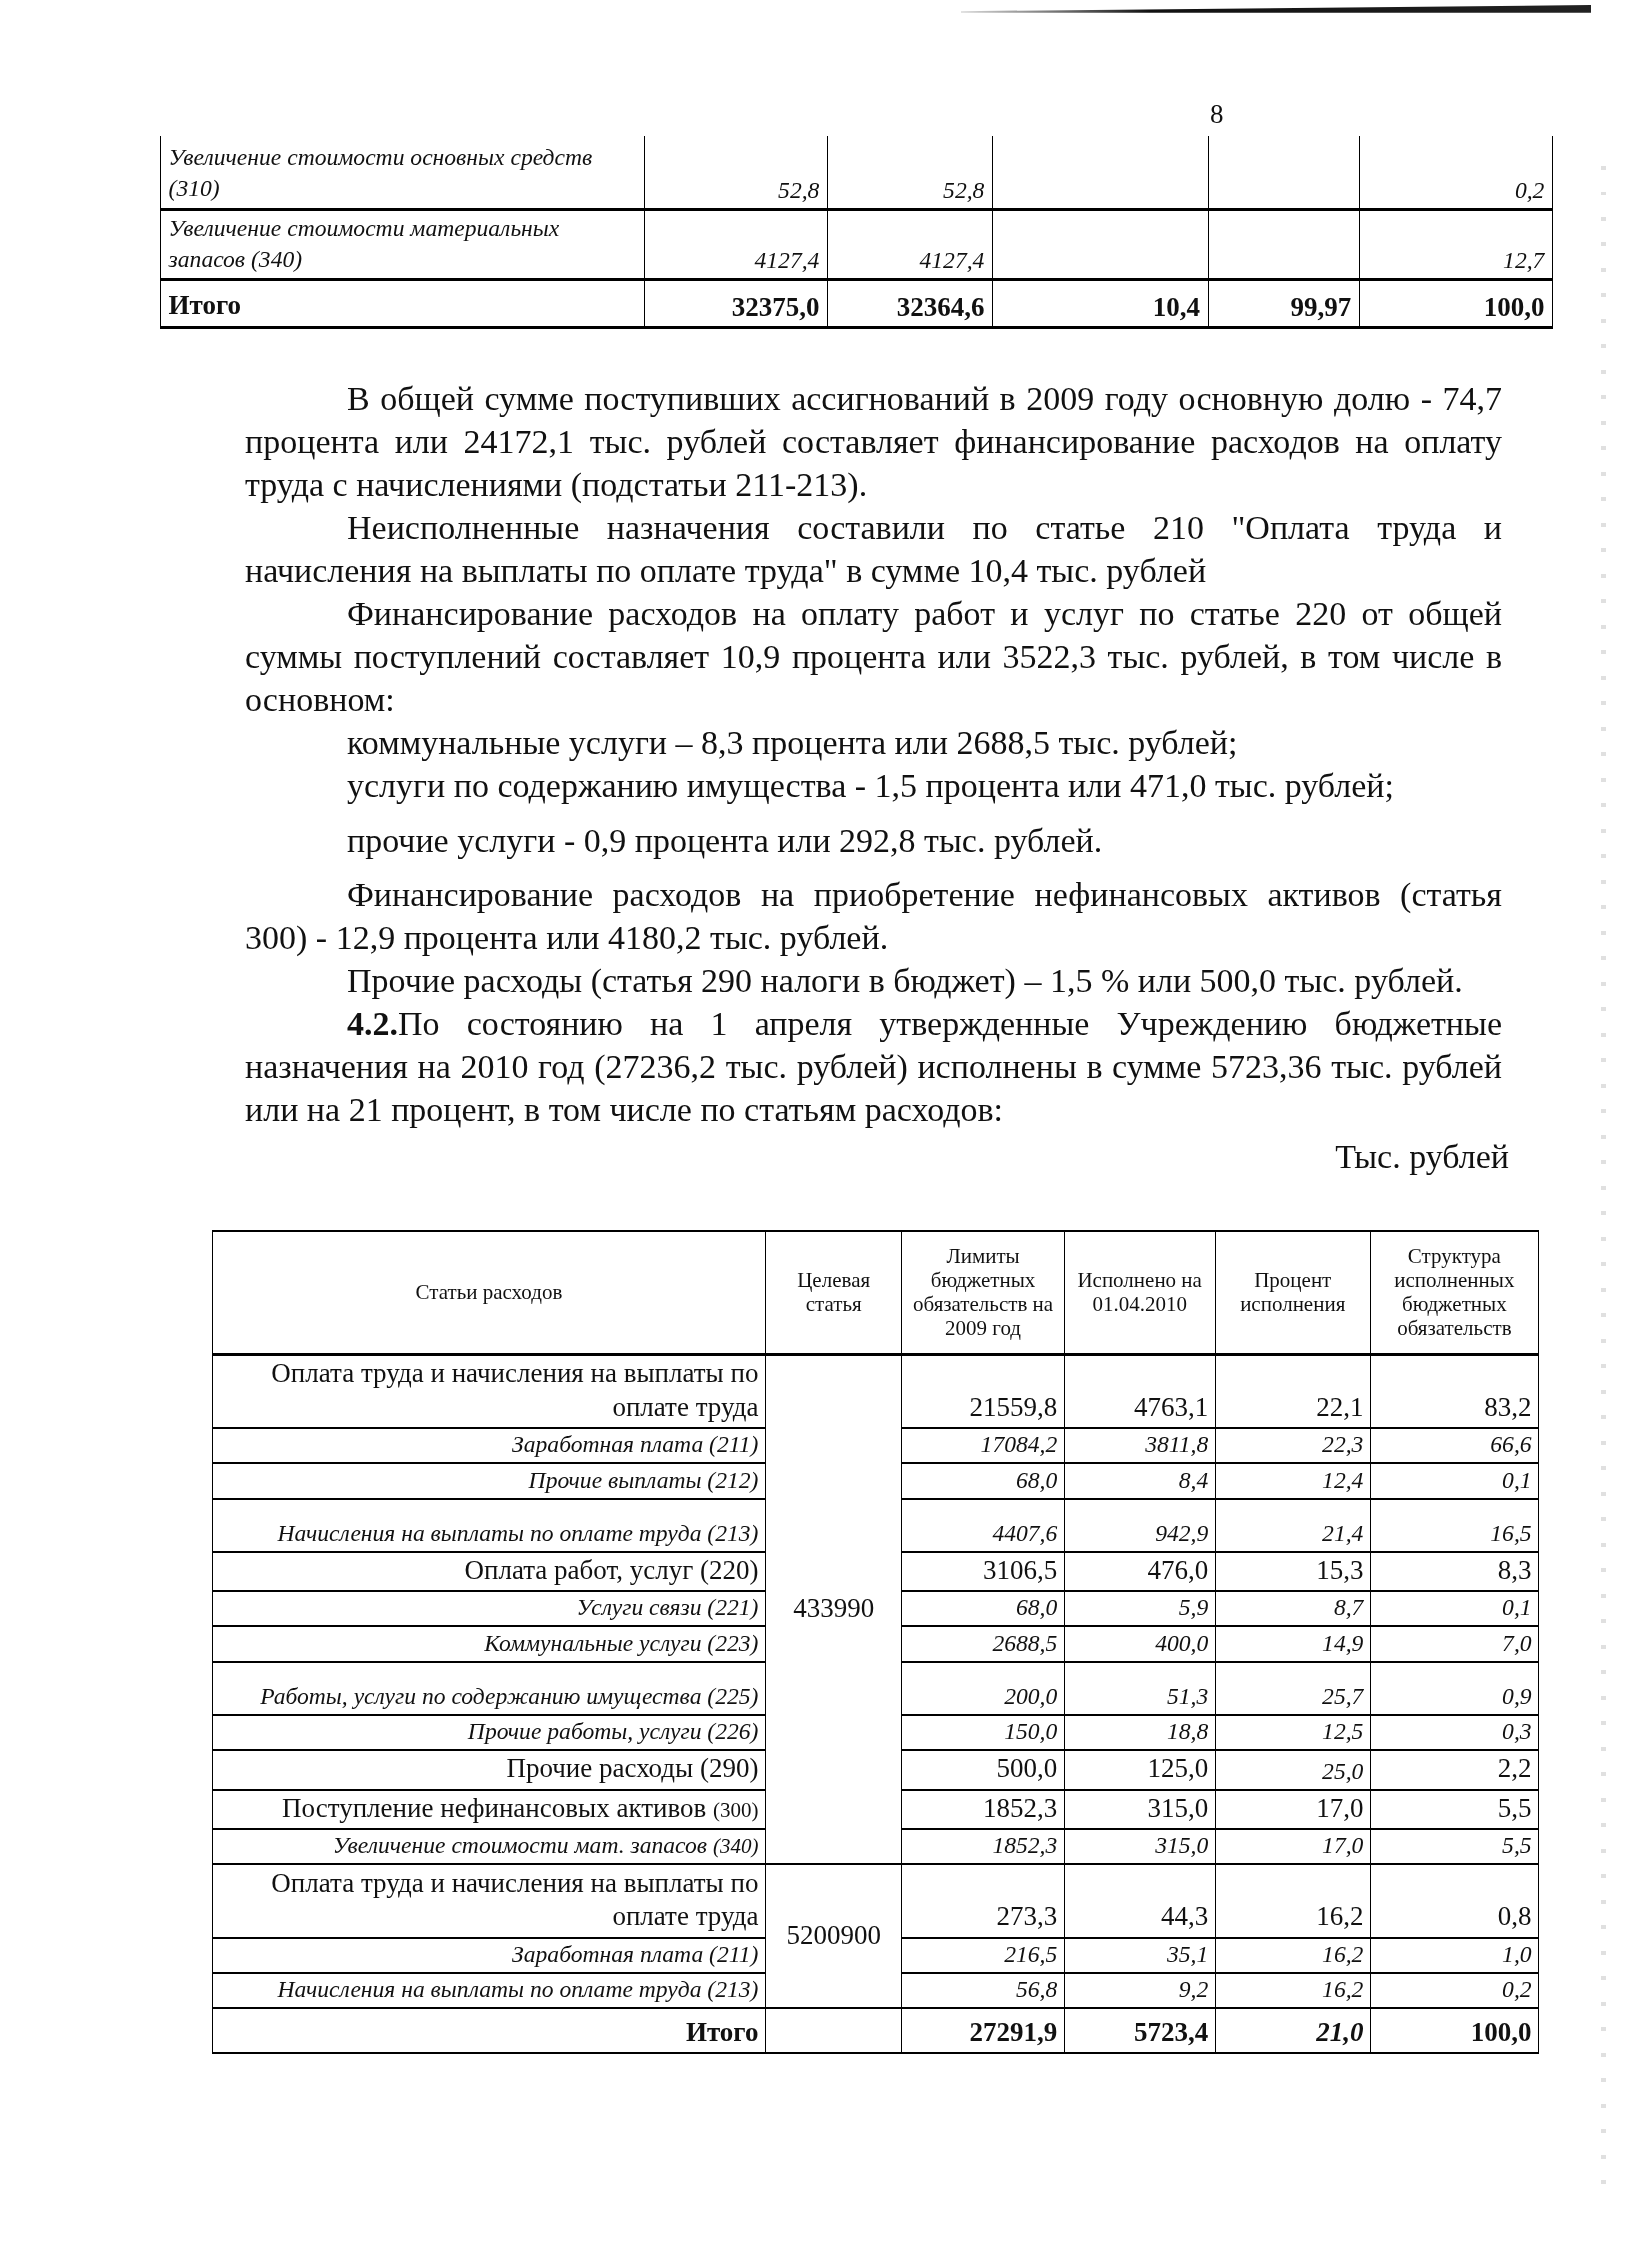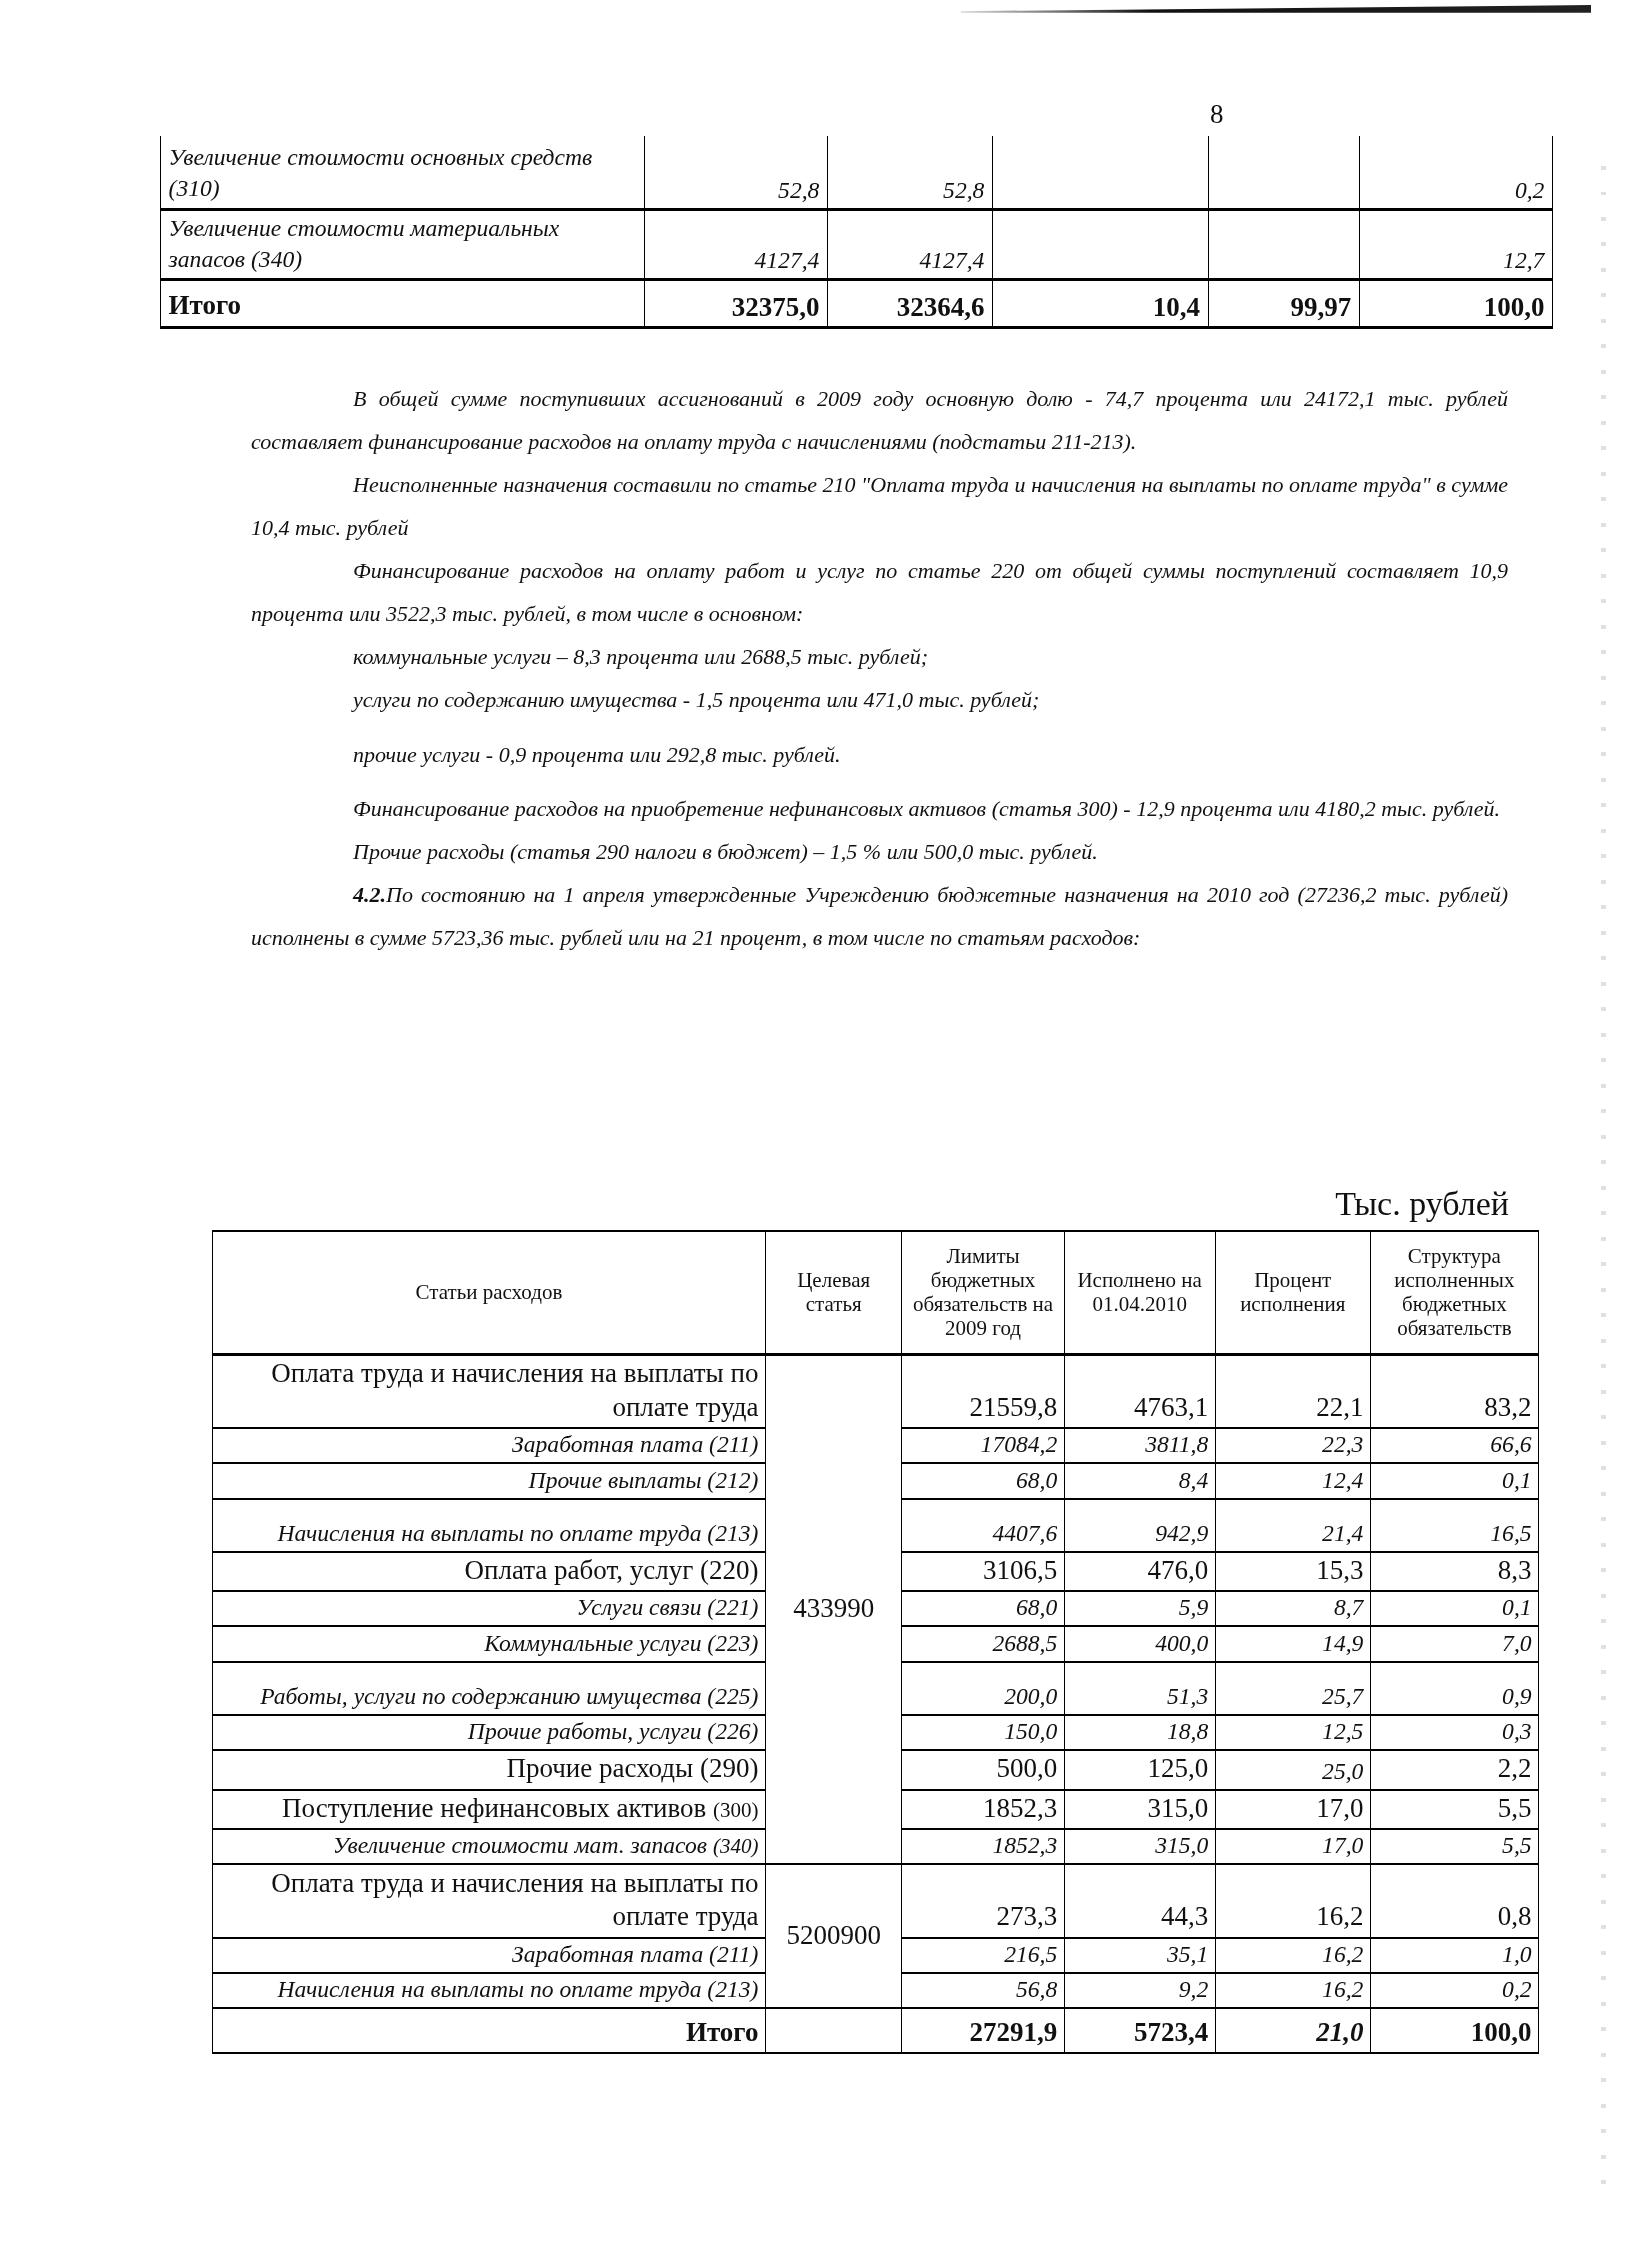--- a/index.html
+++ b/index.html
@@ -28,27 +28,26 @@
   }
   .t1 tr:first-child td { border-top: none; }
   .t1 td.lbl { width: 490px; font-style: italic; text-align: left; line-height: 1.3; }
   .t1 td.num { text-align: right; font-style: italic; }
   .t1 tr.total td { font-weight: bold; font-style: normal; font-size: 27px; height: 39px; }
   .t1 .c2 { width: 172px; } .t1 .c3 { width: 153px; } .t1 .c4 { width: 210px; }
   .t1 .c5 { width: 140px; } .t1 .c6 { width: 185px; }
 
   
   .text-block {
-    position: absolute; left: 251px; width: 1257px; font-size: 22px; line-height: 43px;
+    position: absolute; left: 245px; width: 1257px; font-size: 34px; line-height: 43px;
     text-align: justify;
-    font-style: italic;
   }
   .para { margin: 0; text-indent: 102px; }
   .list-item { margin: 0 0 0 102px; }
-  .units { position: absolute; right: 121px; top: 1185px; font-size: 34px; font-family: Liberation Serif, serif; }
+  .units { position: absolute; right: 121px; top: 1138px; font-size: 34px; font-family: Liberation Serif, serif; }
 
   
   .t2 { left: 212px; top: 1230px; width: 1327px; }
   .t2 th, .t2 td { border: 1.3px solid #000; }
   .t2 tr td { border-bottom: 2.5px solid #000; }
   .t2 th {
     font-weight: normal; font-size: 21px; line-height: 24px; text-align: center;
     vertical-align: middle; padding: 6.4px 3.8px; height: 108px; border-top: 2.5px solid #000;
     border-bottom: 3.2px solid #000;
   }

